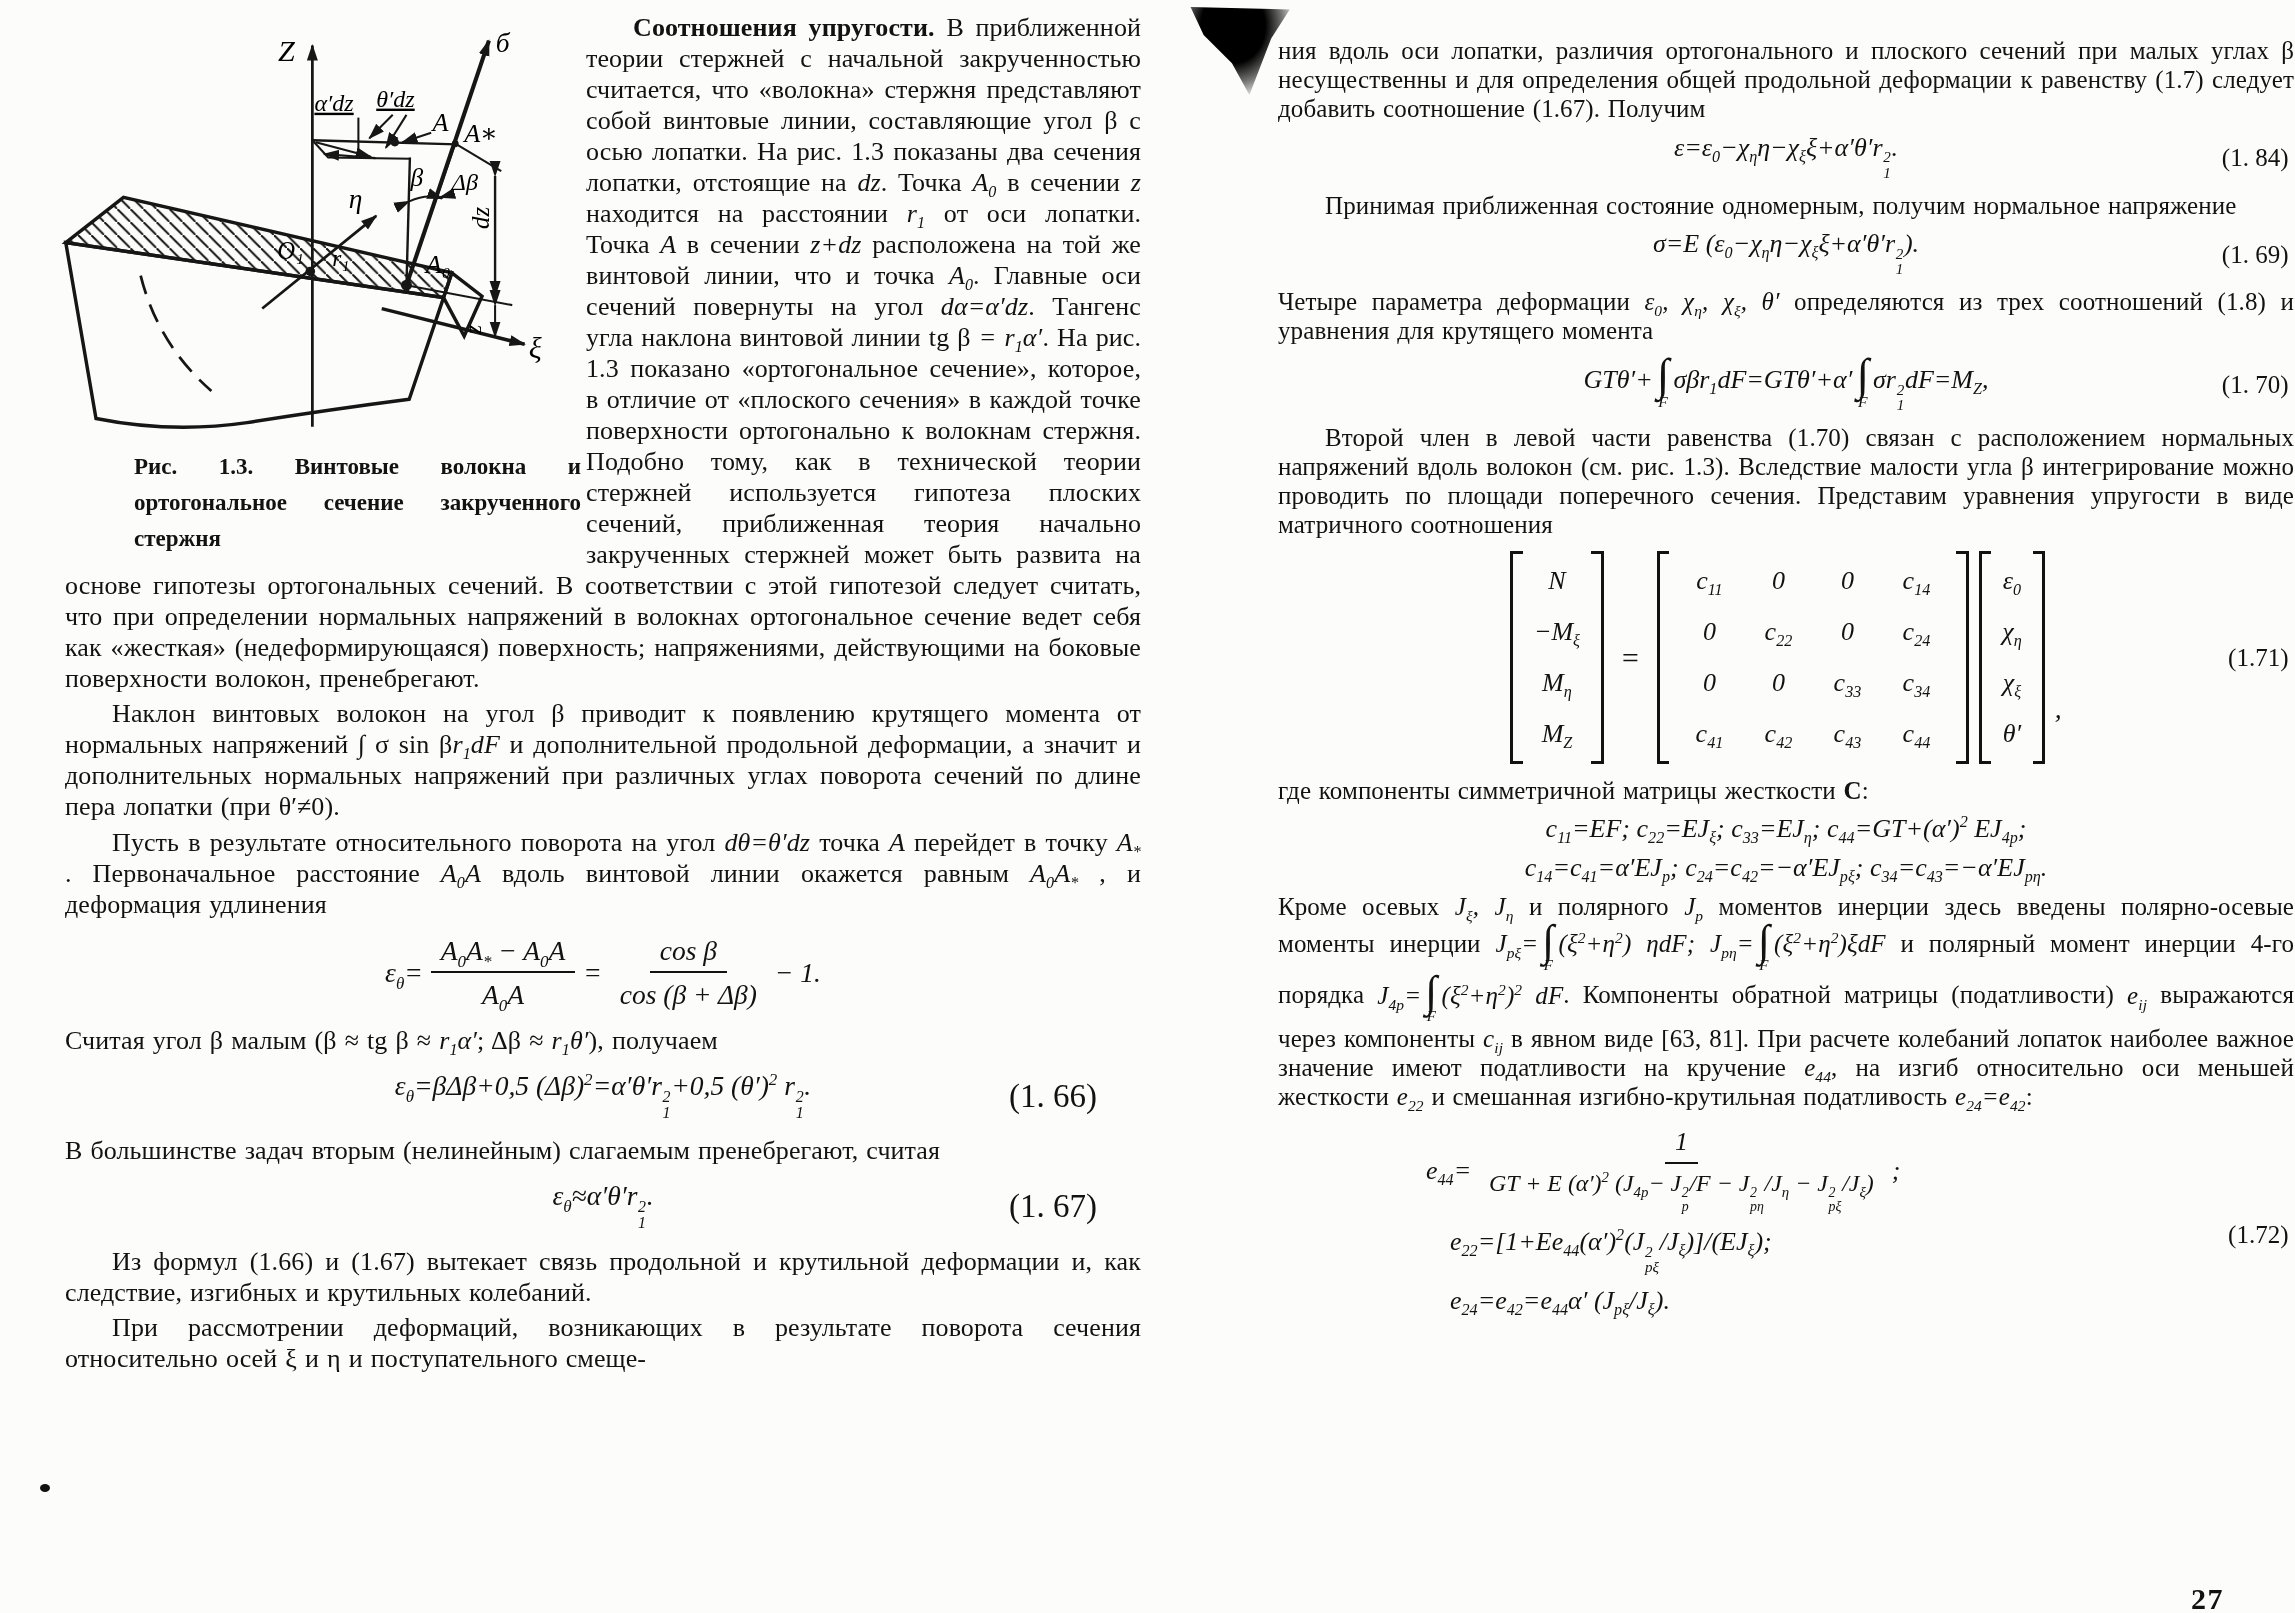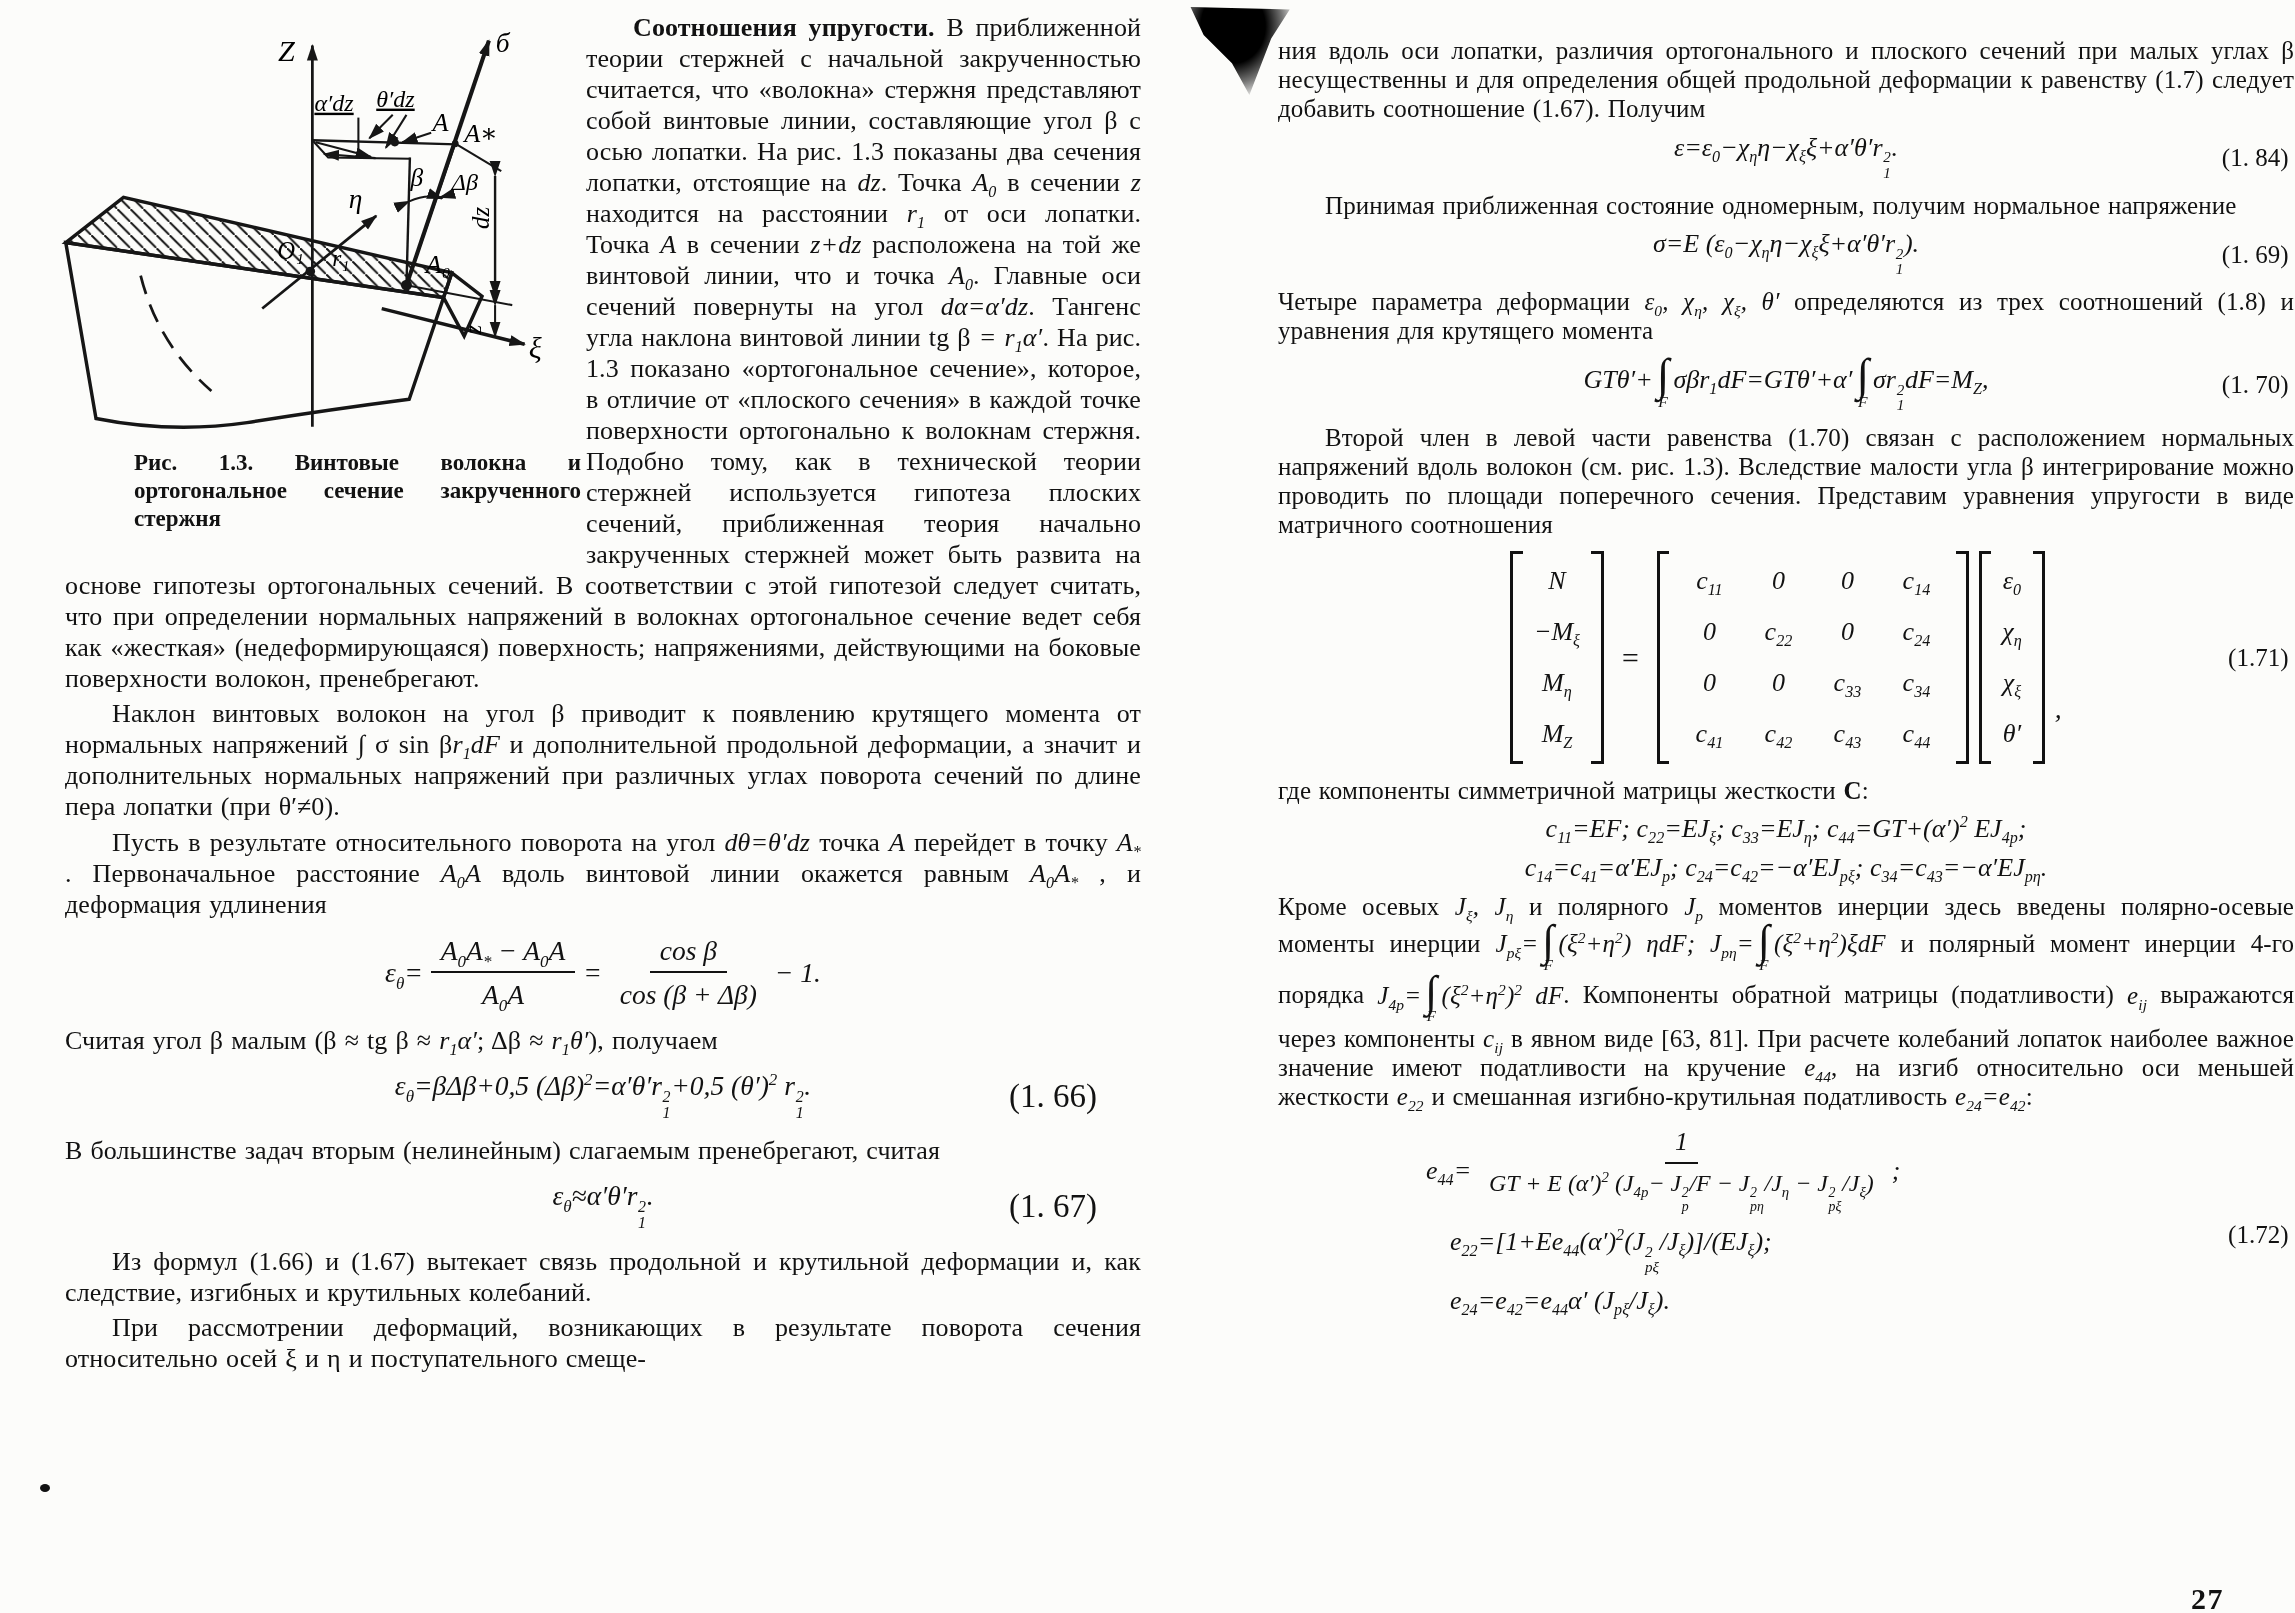--- a/index.html
+++ b/index.html
@@ -12,21 +12,21 @@
   .page-left{position:absolute;left:65px;top:12.4px;width:1076px;font-size:26px;line-height:31px;}
   .page-right{position:absolute;left:1278px;top:36px;width:1016px;font-size:25px;line-height:29px;}
   p{margin:0 0 4.1px 0;text-align:justify;letter-spacing:0.1px;word-spacing:1.4px;}
   .ind{text-indent:47px;font-family:Liberation Serif, serif;}
   .runin{font-weight:bold;}
   i{font-style:italic;}
   sub,sup{font-size:.62em;line-height:0;}
   
   .figbox{float:left;width:521px;height:531px;}
   .figbox svg{display:block;margin:5.5px 0 0 -6.9px;}
-  .caption{margin:12.4px 0 0 69px;width:447px;font-weight:bold;font-size:23px;line-height:28px;text-align:justify;}
+  .caption{margin:12.4px 0 0 69px;width:447px;font-weight:bold;font-size:23px;line-height:36px;text-align:justify;}
   
   .eqrow{position:relative;display:flex;align-items:center;justify-content:center;
          font-style:italic;margin:13.8px 0;}
   .page-left .eqrow{font-size:27.5px;}
   .page-right .eqrow{font-size:26px;margin:9.6px 0;}
   .eqnum{position:absolute;right:5.5px;top:50%;transform:translateY(-50%);font-style:normal;}
   .page-left .eqnum{right:44px;font-size:33px;}
   .page-right .eqnum{font-size:25px;}
   .frac{display:inline-flex;flex-direction:column;align-items:center;vertical-align:middle;margin:0 8.3px;}
   .frac .num{padding:1.4px 9.6px 5.5px;border-bottom:2.8px solid #121212;}

